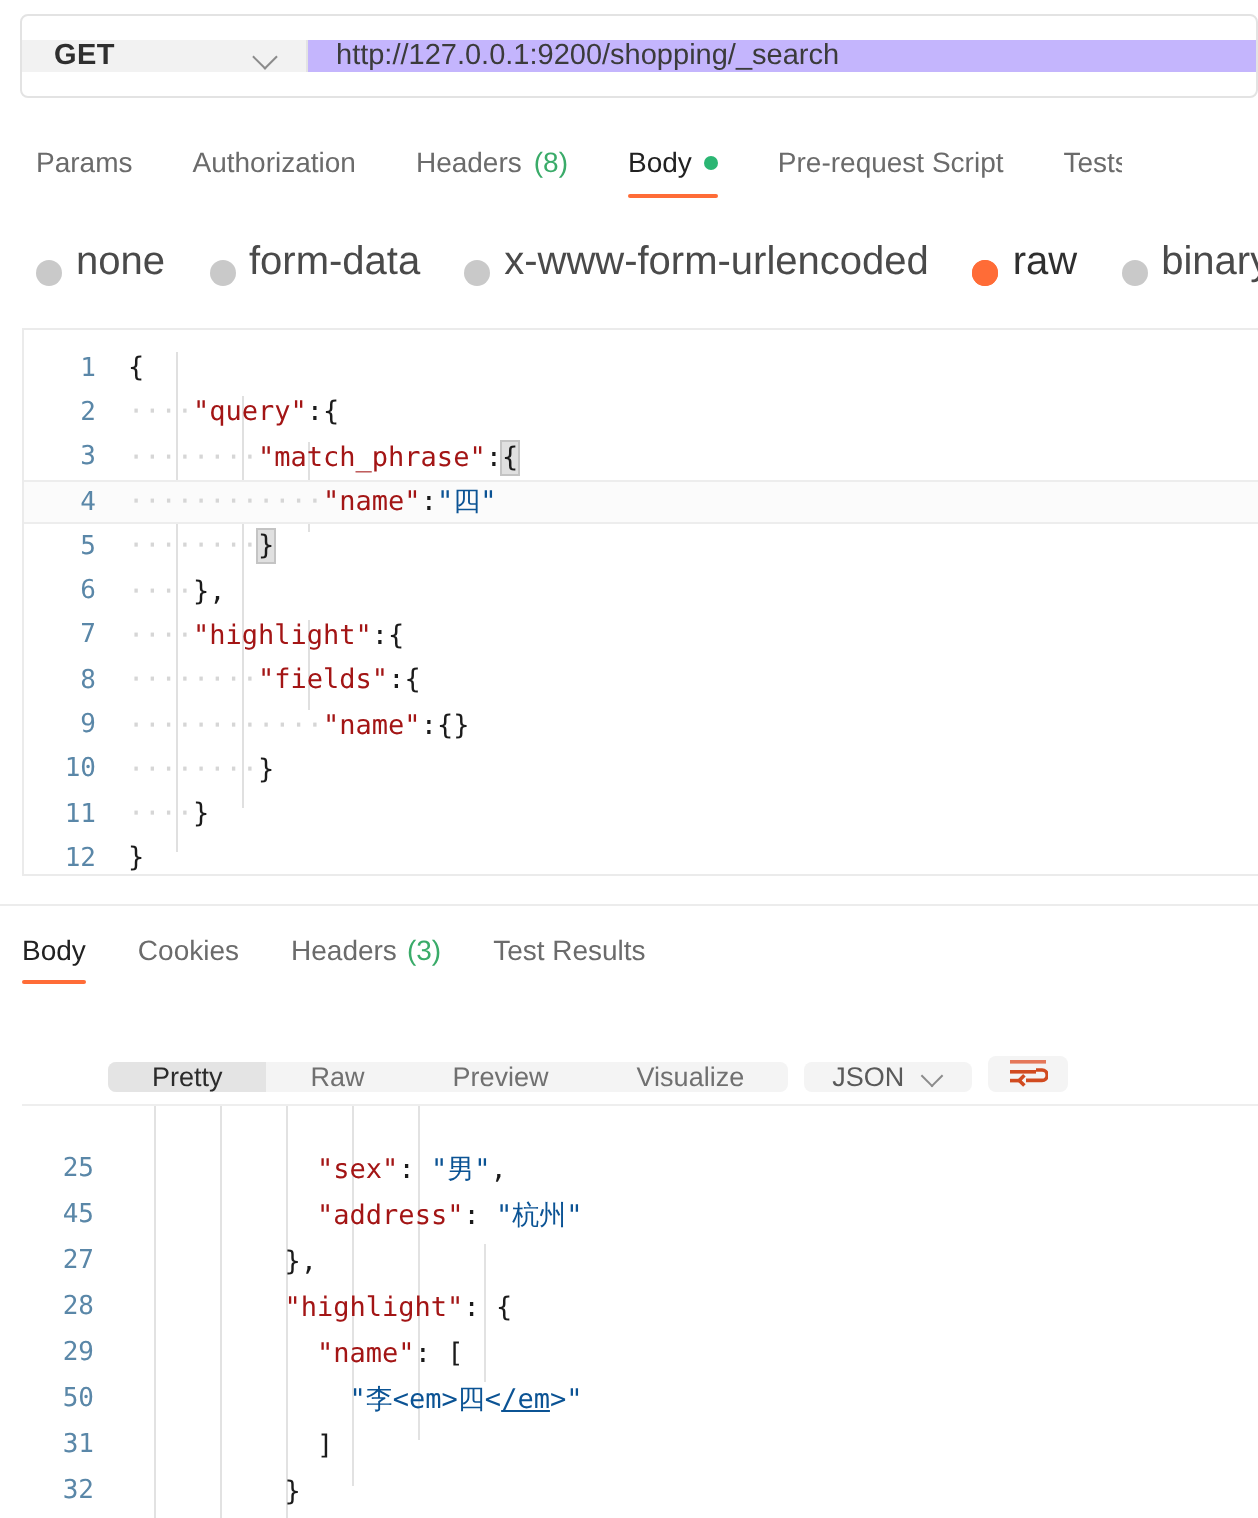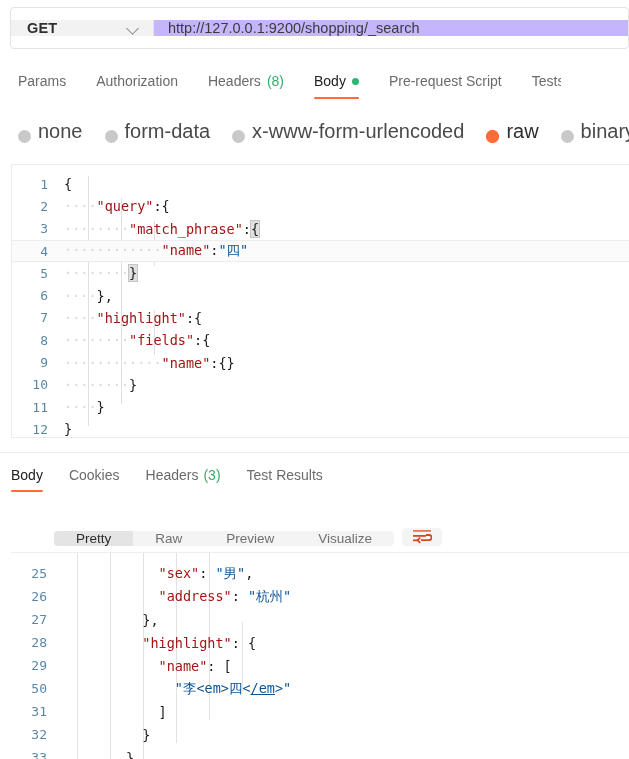--- a/index.html
+++ b/index.html
@@ -300,45 +300,49 @@
       <div class="segbtn">
         <span>Raw</span>
       </div>
       <div class="segbtn">
         <span>Preview</span>
       </div>
       <div class="segbtn">
         <span>Visualize</span>
       </div>
     </div>
+    <div class="jsonsel">
+      <span>JSON</span>
+      <span class="chev2"></span>
+    </div>
     <div class="wrapbtn">
       <svg width="20" height="18" viewBox="0 0 20 18">
         <rect x="1" y="2" width="18" height="1.8" fill="#e5785a"></rect>
         <rect x="1" y="7" width="13" height="1.8" fill="#d14b20"></rect>
         <path d="M14 7 h3 a2.6 2.6 0 0 1 0 5.2 h-8" stroke="#d14b20" stroke-width="1.8" fill="none"></path>
         <path d="M8.2 9.6 L5.6 12.2 L8.2 14.8" stroke="#d14b20" stroke-width="1.8" fill="none"></path>
         <rect x="1" y="11.4" width="5" height="1.8" fill="#d14b20"></rect>
       </svg>
     </div>
   </div>
 
   <div class="resp-code">
     <div class="rguide" style="left:66px;top:0;height:207px;"></div>
     <div class="rguide" style="left:99px;top:0;height:207px;"></div>
     <div class="rguide" style="left:132px;top:0;height:207px;"></div>
     <div class="rguide" style="left:165px;top:0;height:190px;"></div>
     <div class="rguide" style="left:198px;top:0;height:167px;"></div>
     <div class="rguide" style="left:231px;top:69px;height:69px;"></div>
 
-    <div class="rline" style="margin-top:9px;">
+    <div class="rline" style="margin-top:20px;">
       <span class="rnum">25</span>
       <span class="rtext">            <span class="k">"sex"</span><span class="p">: </span><span class="v">"男"</span><span class="p">,</span></span>
     </div>
     <div class="rline">
-      <span class="rnum">26</span>
+      <span class="rnum">45</span>
       <span class="rtext">            <span class="k">"address"</span><span class="p">: </span><span class="v">"杭州"</span></span>
     </div>
     <div class="rline">
       <span class="rnum">27</span>
       <span class="rtext">          <span class="p">},</span></span>
     </div>
     <div class="rline">
       <span class="rnum">28</span>
       <span class="rtext">          <span class="k">"highlight"</span><span class="p">: {</span></span>
     </div>

